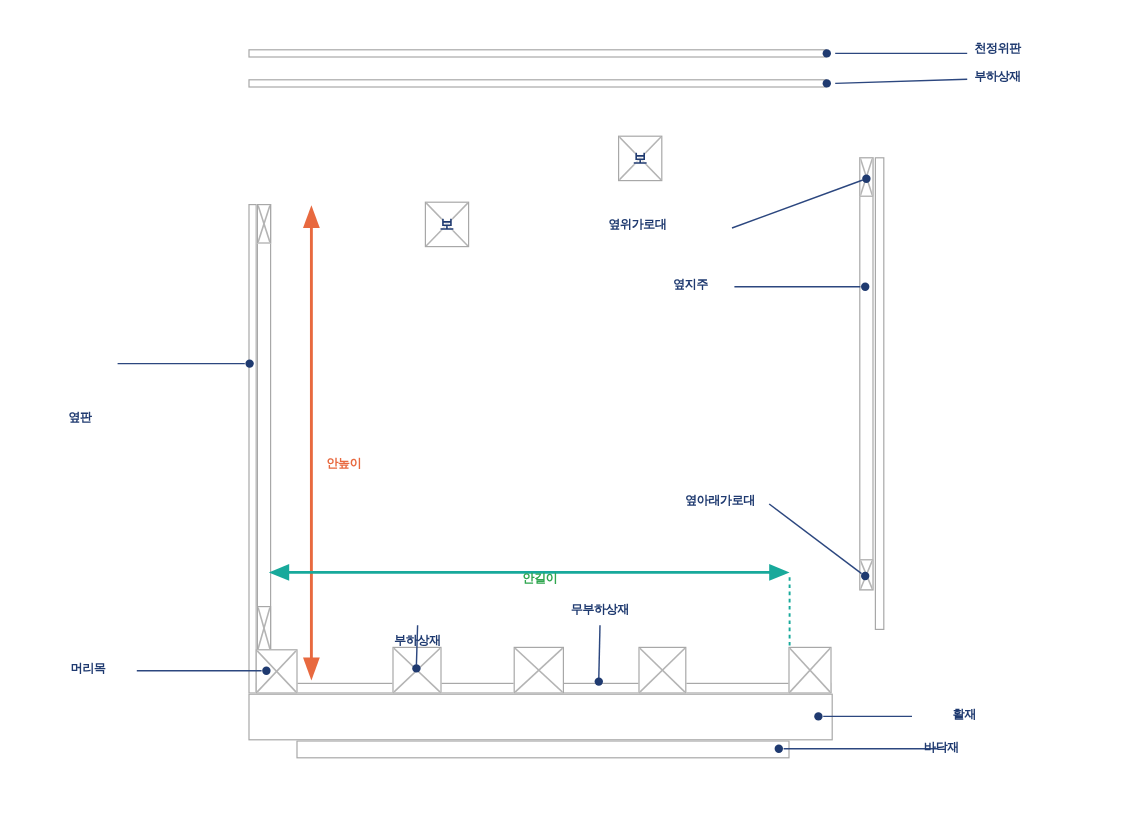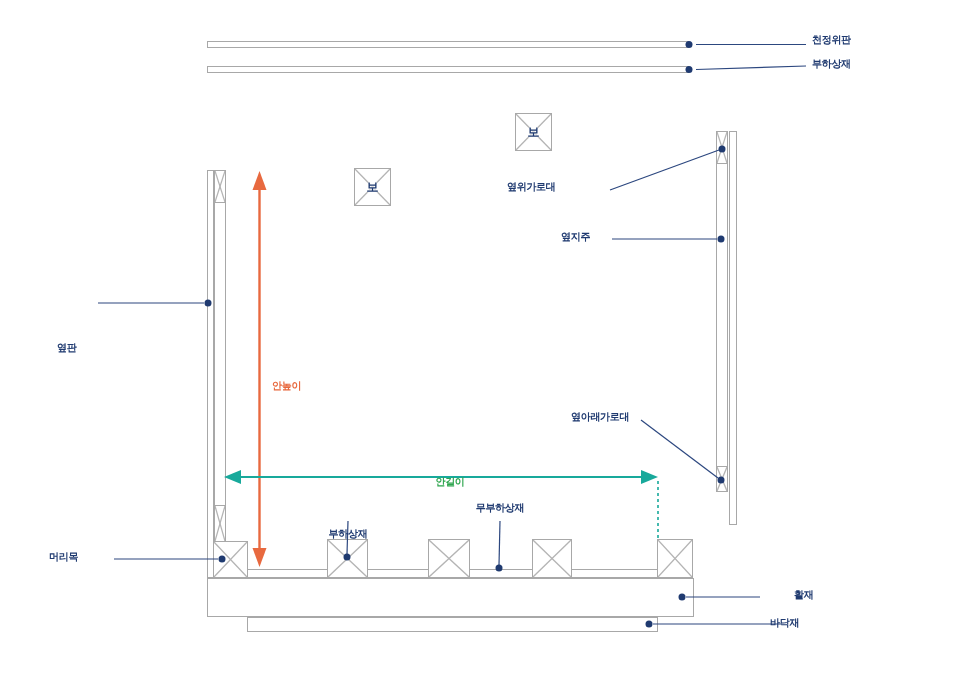--- a/index.html
+++ b/index.html
@@ -173,21 +173,21 @@
     <polygon class="teal-hd" points="658,477 641,470 641,484"></polygon>
     <line class="teal-dash" x1="658" y1="481" x2="658" y2="539"></line>
   </svg>
 
   <div class="lbl" style="left:812px;top:33px;">천정위판</div>
   <div class="lbl" style="left:812px;top:57px;">부하상재</div>
   <div class="lbl" style="left:507px;top:180px;">옆위가로대</div>
   <div class="lbl" style="left:561px;top:230px;">옆지주</div>
   <div class="lbl" style="left:571px;top:399px;margin-top:11px;">옆아래가로대</div>
   <div class="lbl" style="left:57px;top:294px;margin-top:47px;">옆판</div>
-  <div class="lbl" style="left:49px;top:550px;">머리목</div>
+  <div class="lbl" style="left:59px;top:550px;">머리목</div>
   <div class="lbl center" style="left:348px;top:527px;">부하상재</div>
   <div class="lbl center" style="left:500px;top:501px;font-family:Liberation Serif, serif;">무부하상재</div>
   <div class="lbl" style="left:794px;top:588px;font-family:Liberation Mono, monospace;">활재</div>
   <div class="lbl" style="left:770px;top:616px;">바닥재</div>
   <div class="lbl orange" style="left:272px;top:356px;">안높이</div>
   <div class="lbl green center" style="left:450px;top:447px;">안길이</div>
 
 </div>
 
 </body></html>

